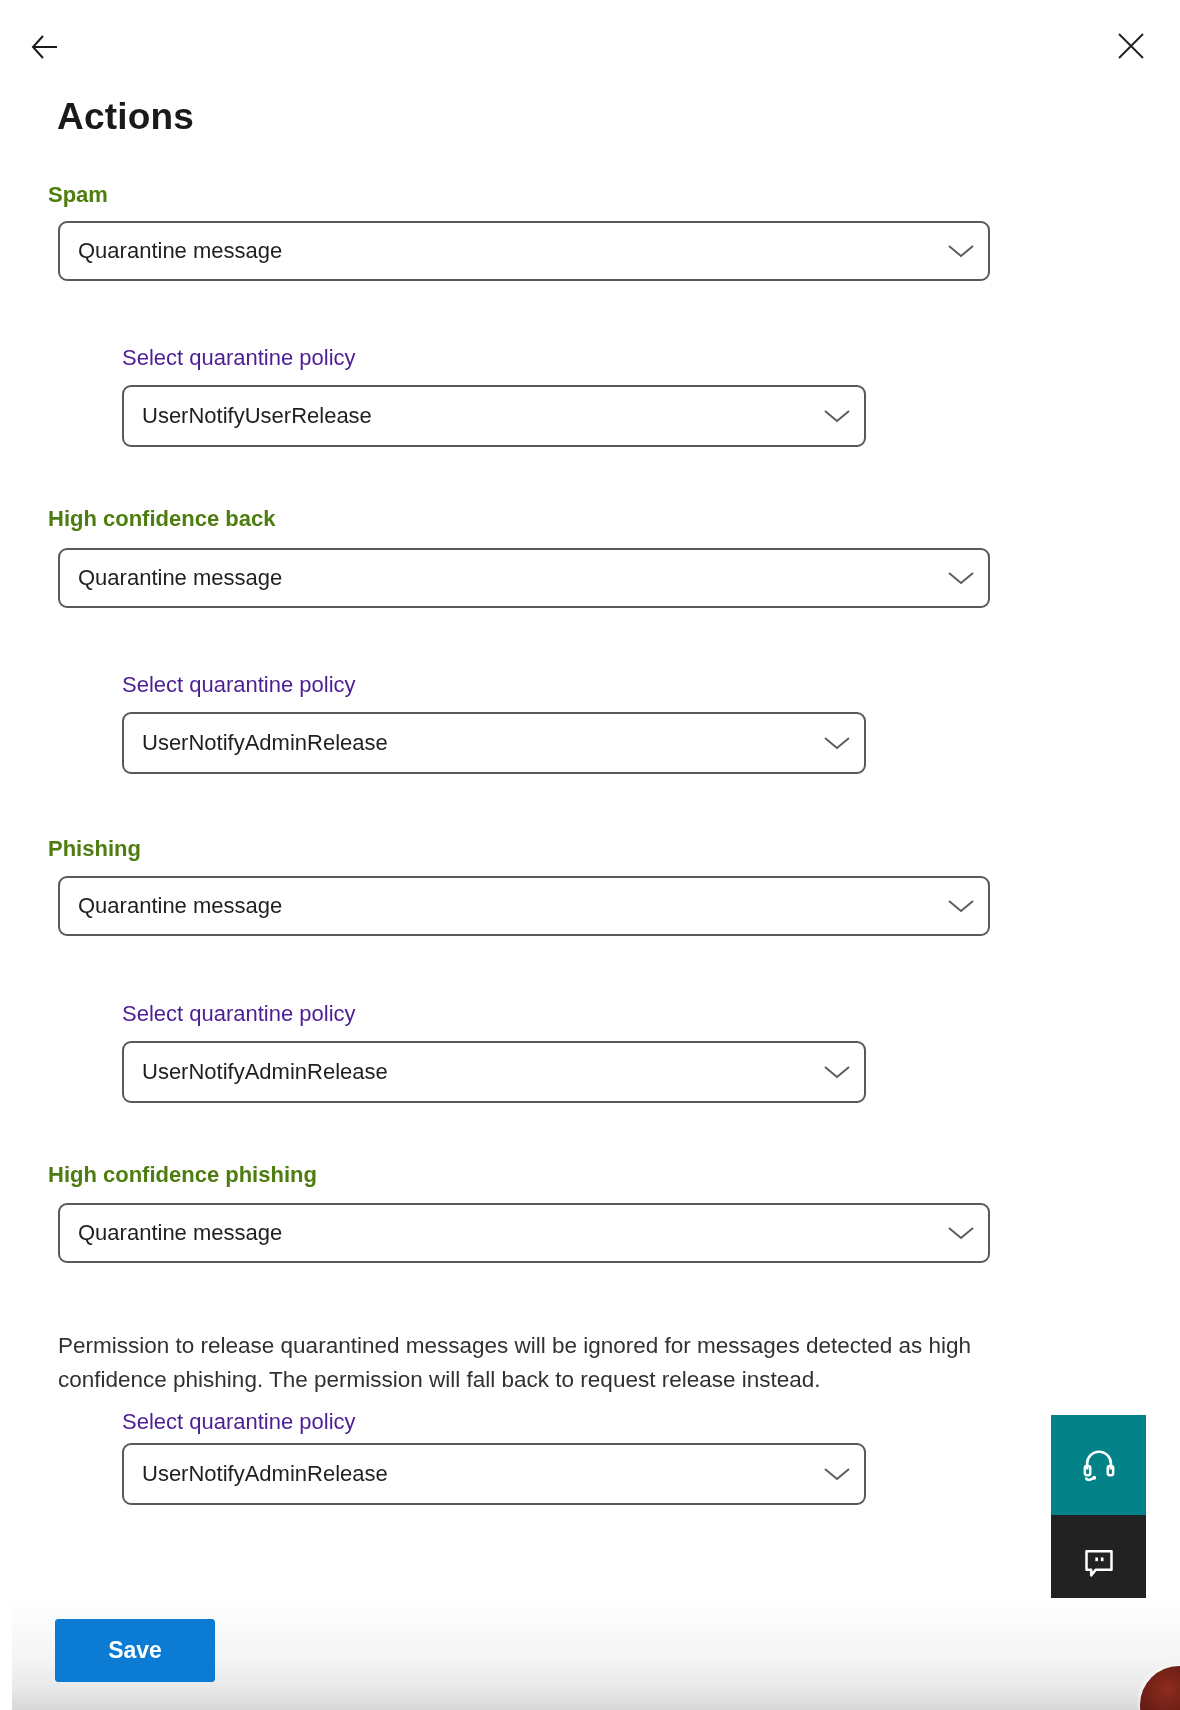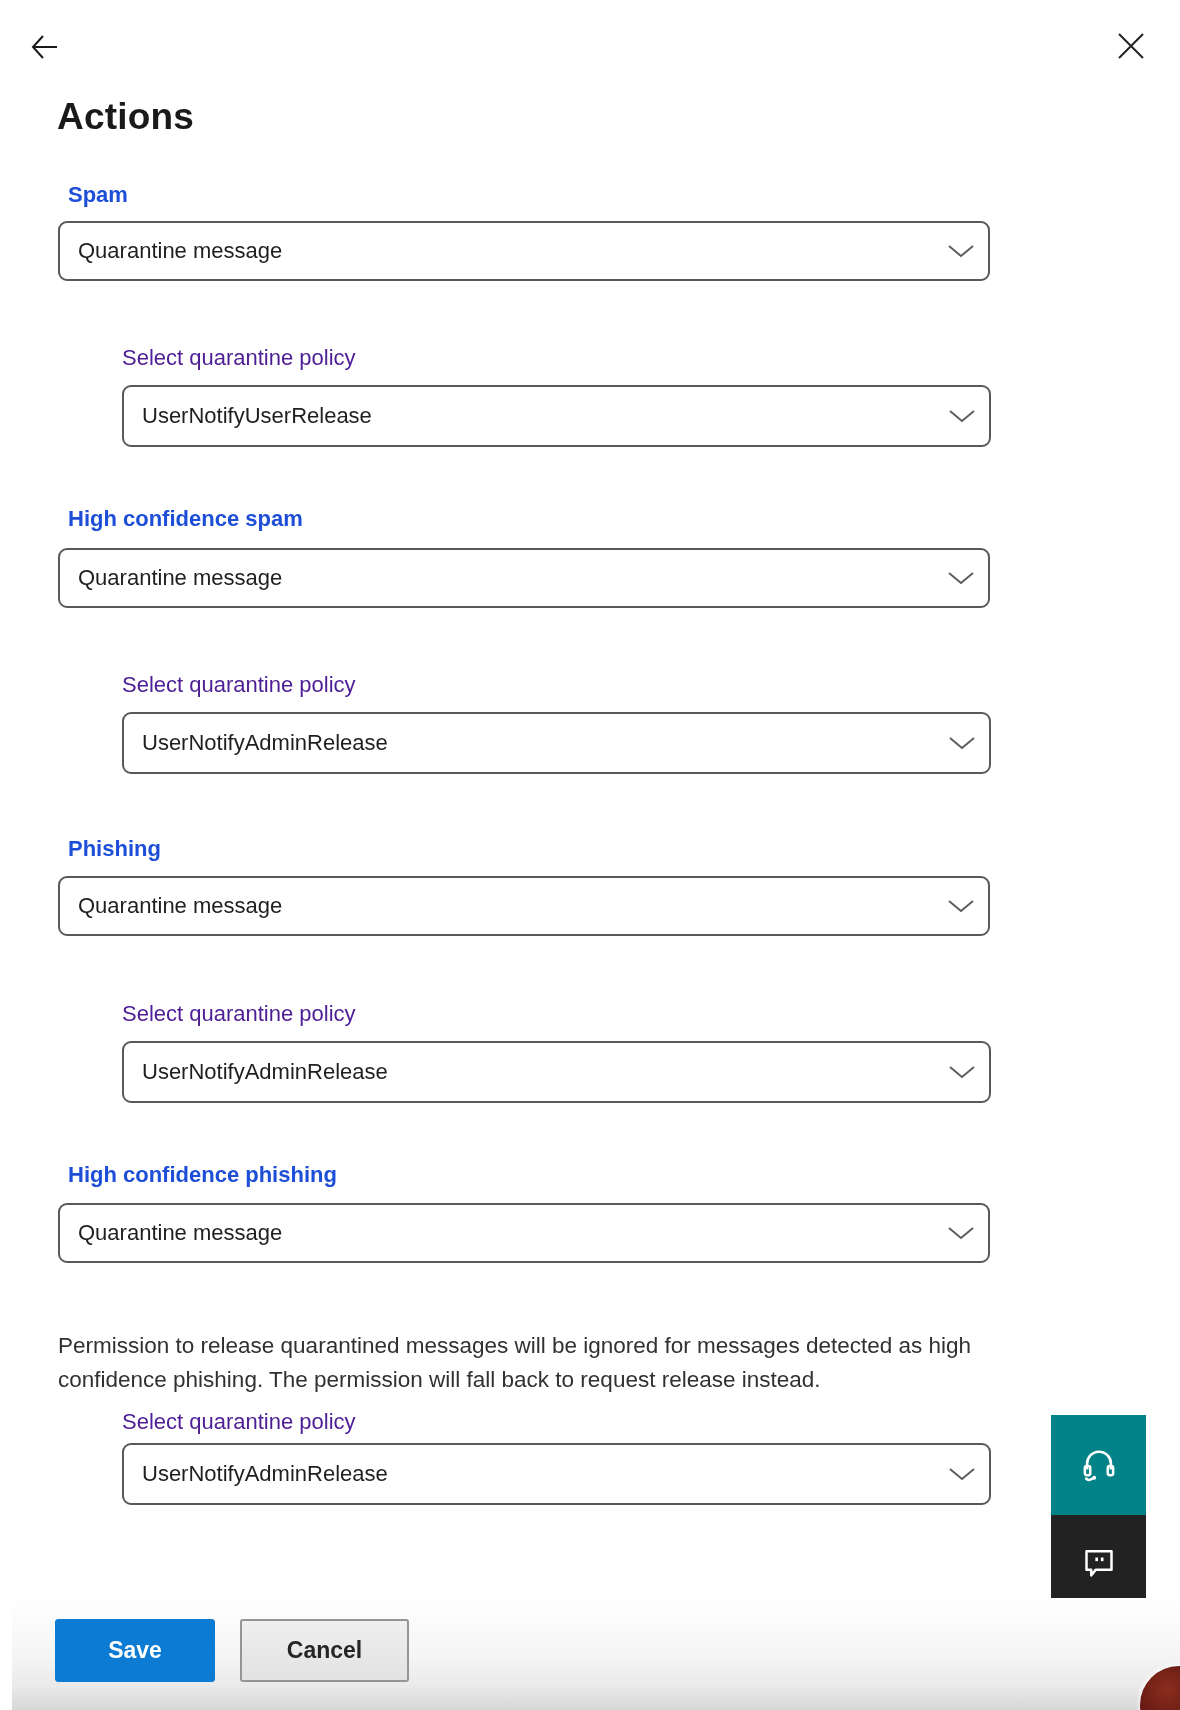--- a/index.html
+++ b/index.html
@@ -4,28 +4,28 @@
 <style>
   html,body{margin:0;padding:0;background:#bfbfbf;}
   *{box-sizing:border-box;}
   .canvas{
     position:relative;width:1180px;height:1710px;margin:0 auto;
     background:#ffffff;overflow:hidden;
     font-family:"Liberation Sans", sans-serif;color:#323130;padding-left:45px;
   }
   .icon-btn{position:absolute;background:none;border:none;padding:0;cursor:pointer;line-height:0;}
   .page-title{position:absolute;left:57px;top:96px;font-size:37px;font-weight:700;color:#1b1a19;letter-spacing:.2px;}
-  .lbl{position:absolute;left:68px;font-size:22px;font-weight:600;color:#1d4ed8;}
+  .lbl{position:absolute;left:48px;font-size:22px;font-weight:600;color:#4d7c0f;}
   .sub-lbl{position:absolute;left:122px;font-size:22px;font-weight:400;color:#4c1d95;}
   .dd{
     position:absolute;height:60px;border:2px solid #5b5955;border-radius:9px;
     background:#fff;display:flex;align-items:center;cursor:pointer;
   }
   .dd--main{left:58px;width:932px;}
-  .dd--sub{left:122px;width:869px;height:62px;}
+  .dd--sub{left:122px;width:744px;height:62px;}
   .dd-text{font-size:22px;color:#201f1e;padding-left:18px;white-space:nowrap;overflow:hidden;}
   .chev{position:absolute;right:13px;top:50%;transform:translateY(-50%);}
   .note{position:absolute;left:58px;top:1306px;width:988px;font-size:22.5px;line-height:34px;color:#323130;}
   .trunc-head{position:absolute;left:58px;top:1563px;width:900px;height:31px;overflow:hidden;
     font-size:23px;font-weight:600;line-height:37px;color:#323130;}
   .footer{
     position:absolute;left:12px;top:1598px;width:1180px;height:112px;
     background:linear-gradient(180deg,#ffffff 0%,#f4f4f4 55%,#e9e9e9 80%,#d7d7d7 100%);
   }
   .btn{position:absolute;top:21px;height:63px;border-radius:3px;font-family:"Liberation Sans",sans-serif;
@@ -68,21 +68,21 @@
     </svg>
   </div>
   <div class="sub-lbl" style="top:345px;">Select quarantine policy</div>
   <div class="dd dd--sub" style="top:385px;" role="combobox">
     <span class="dd-text">UserNotifyUserRelease</span>
     <svg class="chev" width="28" height="16" viewBox="0 0 28 16">
       <polyline points="2,3 14,13 26,3" fill="none" stroke="#5f5d5b" stroke-width="2"></polyline>
     </svg>
   </div>
 
-  <div class="lbl" style="top:506px;">High confidence spam</div>
+  <div class="lbl" style="top:506px;">High confidence back</div>
   <div class="dd dd--main" style="top:548px;" role="combobox">
     <span class="dd-text">Quarantine message</span>
     <svg class="chev" width="28" height="16" viewBox="0 0 28 16">
       <polyline points="2,3 14,13 26,3" fill="none" stroke="#5f5d5b" stroke-width="2"></polyline>
     </svg>
   </div>
   <div class="sub-lbl" style="top:672px;">Select quarantine policy</div>
   <div class="dd dd--sub" style="top:712px;" role="combobox">
     <span class="dd-text">UserNotifyAdminRelease</span>
     <svg class="chev" width="28" height="16" viewBox="0 0 28 16">
@@ -134,17 +134,16 @@
   <button class="side-btn side-btn--feedback" aria-label="Feedback">
     <svg width="40" height="40" viewBox="0 0 24 24">
       <path d="M4.5 5h15v11h-9.4l-2.8 3.4V16H4.5z" fill="none" stroke="#ffffff" stroke-width="1.5" stroke-linejoin="round"></path>
       <path d="M10.6 8.7v2.2" stroke="#ffffff" stroke-width="1.6"></path>
       <path d="M13.9 8.7v2.2" stroke="#ffffff" stroke-width="1.6"></path>
     </svg>
   </button>
 
   <div class="footer">
     <button class="btn btn-save">Save</button>
-    <button class="btn btn-cancel">Cancel</button>
     <div class="corner-blob"></div>
   </div>
 
 </div>
 
 </body></html>

